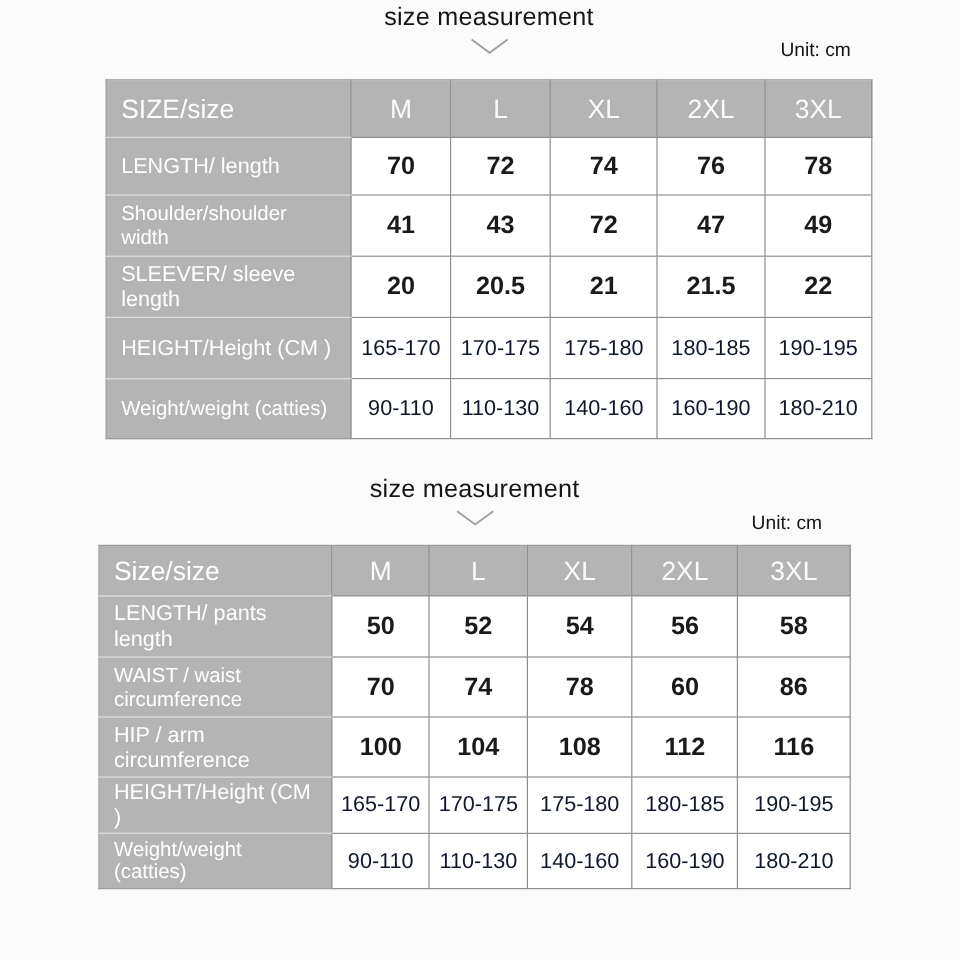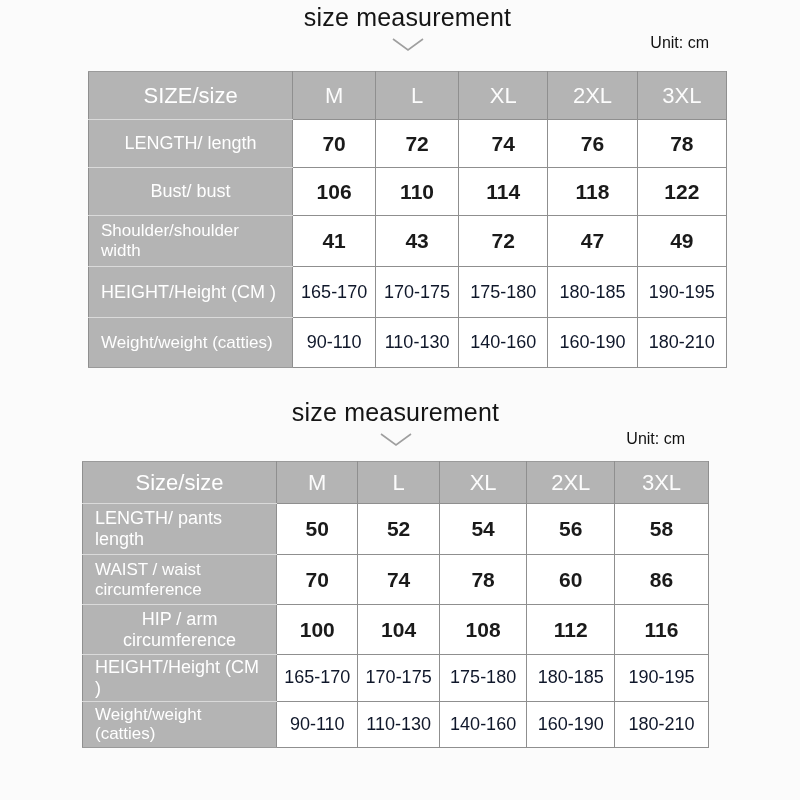--- a/index.html
+++ b/index.html
@@ -4,21 +4,21 @@
 <style>
   html,body { margin:0; padding:0; }
   body {
     width:800px; height:800px; overflow:hidden;
     background:#fbfbfb;
     font-family:"Liberation Sans", sans-serif;
   }
   .sec { position:relative; }
   .sec1 { padding-top:3px;  margin-left:88px; width:639px; }
   .sec2 { padding-top:30px; margin-left:82px; width:627px; }
-  .title { margin:0; font-size:25px; font-weight:400; color:#151515; text-align:center; letter-spacing:.2px; }
+  .title { margin:0; font-size:21px; font-weight:400; color:#151515; text-align:center; letter-spacing:.2px; }
   .chev  { display:block; width:32px; height:13px; margin:5px auto 0; }
   .unit  { position:absolute; font-size:16px; color:#121212; }
   .sec1 .unit { top:34px; right:18px; }
   .sec2 .unit { top:62px; right:24px; }
 
   table.sizes { border-collapse:collapse; table-layout:fixed; width:100%; }
   .sec1 table.sizes { margin-top:21px; }
   .sec2 table.sizes { margin-top:16px; }
 
   td { border:1px solid #8f8f8f; padding:0; vertical-align:middle; }
@@ -27,21 +27,21 @@
     padding:2px 12px;
     border-top-color:#dadada; border-bottom-color:#dadada;
   }
   td.lab.sm { font-size:17px; }
   td.lab.hd { font-size:22px; }
   td.sz  { background:#b4b4b4; color:#fcfcfc; font-size:22px; text-align:center; }
   td.val { background:#ffffff; text-align:center; font-size:18px; color:#0f172a; }
   td.val.b { font-weight:700; font-size:21px; color:#1a1a1a;margin-top:25px; }
   tr.first td { border-top-color:#9a9a9a; }
   tr.last td.lab { border-bottom-color:#9a9a9a; }
-  .center { text-align:center; }
+  .center { text-align:left; }
   .left   { text-align:left; }
 </style>
 </head>
 <body>
 
 <div class="sec sec1">
   <h2 class="title">size measurement</h2>
   <span class="chev">
     <svg width="32" height="13" viewBox="0 0 32 13">
         <polyline points="1,1 16,12 31,1" fill="none" stroke="#9f9f9f" stroke-width="1.6"></polyline>
@@ -68,35 +68,35 @@
         <td class="sz">3XL</td>
       </tr>
       <tr style="height:48px">
         <td class="lab center">LENGTH/ length</td>
         <td class="val b">70</td>
         <td class="val b">72</td>
         <td class="val b">74</td>
         <td class="val b">76</td>
         <td class="val b">78</td>
       </tr>
-      <tr style="height:48px">
-        <td class="lab center">Bust/ bust</td>
-        <td class="val b">106</td>
-        <td class="val b">110</td>
-        <td class="val b">114</td>
-        <td class="val b">118</td>
-        <td class="val b">122</td>
-      </tr>
       <tr style="height:51px">
         <td class="lab sm left">Shoulder/shoulder width</td>
         <td class="val b">41</td>
         <td class="val b">43</td>
         <td class="val b">72</td>
         <td class="val b">47</td>
         <td class="val b">49</td>
+      </tr>
+      <tr style="height:51px">
+        <td class="lab left">SLEEVER/ sleeve length</td>
+        <td class="val b">20</td>
+        <td class="val b">20.5</td>
+        <td class="val b">21</td>
+        <td class="val b">21.5</td>
+        <td class="val b">22</td>
       </tr>
       <tr style="height:51px">
         <td class="lab left">HEIGHT/Height (CM )</td>
         <td class="val">165-170</td>
         <td class="val">170-175</td>
         <td class="val">175-180</td>
         <td class="val">180-185</td>
         <td class="val">190-195</td>
       </tr>
       <tr class="last" style="height:50px">

